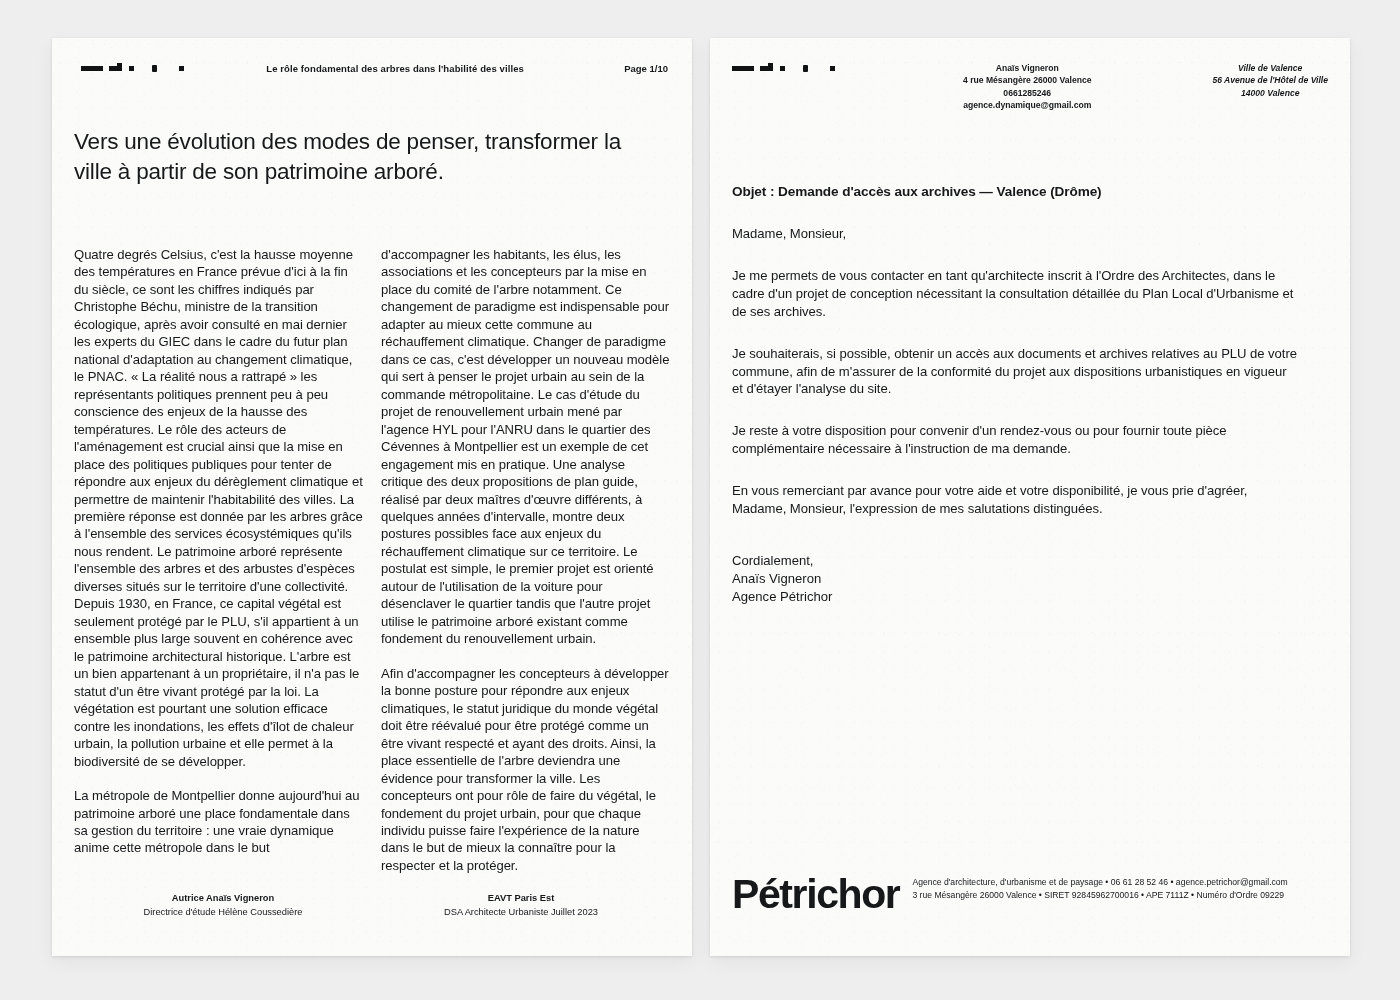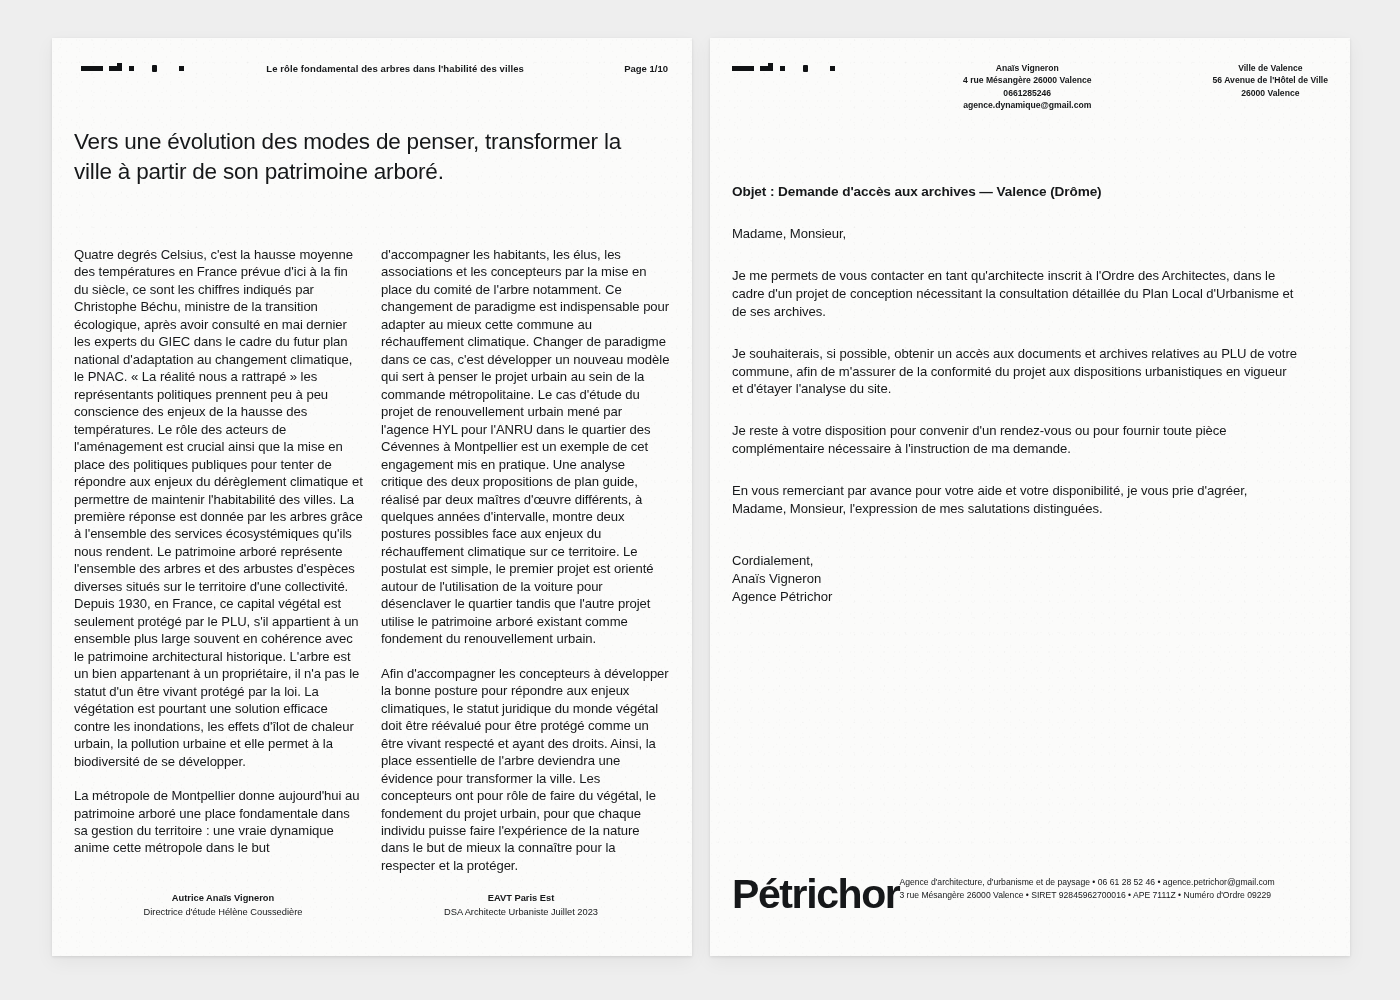--- a/index.html
+++ b/index.html
@@ -137,21 +137,21 @@
     padding: 24px 22px 0 22px;
   }
   #page2-header .addr {
     font-size: 8.6px;
     line-height: 1.45;
     text-align: center;
     font-weight: bold;
     white-space: nowrap;
   }
   #page2-header .addr-mid { margin-left: 128px; }
-  #page2-header .addr-right { margin-left: auto; }
+  #page2-header .addr-right { margin-left: auto; font-style: italic; }
 
   #letter-body {
     padding: 72px 38px 0 22px;
   }
   #letter-subject {
     font-size: 13.6px;
     font-weight: bold;
     margin: 0 0 26px 0;
     letter-spacing: -0.1px;
   }
@@ -175,20 +175,21 @@
     bottom: 44px;
     display: flex;
   }
   #brand-wordmark {
     font-size: 41px;
     font-weight: bold;
     letter-spacing: -1.4px;
     line-height: 0.88;
   }
   #brand-details {
+    margin-left: 13px;
     padding-bottom: 3px;
     font-size: 8.6px;
     line-height: 1.55;
     white-space: nowrap;
   }
 </style>
 </head>
 <body>
 
 <div class="spread">
@@ -248,21 +249,21 @@
         </span>
         <div class="addr addr-mid">
           <div>Anaïs Vigneron</div>
           <div>4 rue Mésangère 26000 Valence</div>
           <div>0661285246</div>
           <div>agence.dynamique@gmail.com</div>
         </div>
         <div class="addr addr-right">
           <div>Ville de Valence</div>
           <div>56 Avenue de l'Hôtel de Ville</div>
-          <div>26000 Valence</div>
+          <div>14000 Valence</div>
         </div>
       </div>
 
       <div id="letter-body">
         <div id="letter-subject">Objet : Demande d'accès aux archives — Valence (Drôme)</div>
         <p>Madame, Monsieur,</p>
         <p>Je me permets de vous contacter en tant qu'architecte inscrit à l'Ordre des Architectes, dans le cadre d'un projet de conception nécessitant la consultation détaillée du Plan Local d'Urbanisme et de ses archives.</p>
         <p>Je souhaiterais, si possible, obtenir un accès aux documents et archives relatives au PLU de votre commune, afin de m'assurer de la conformité du projet aux dispositions urbanistiques en vigueur et d'étayer l'analyse du site.</p>
         <p>Je reste à votre disposition pour convenir d'un rendez-vous ou pour fournir toute pièce complémentaire nécessaire à l'instruction de ma demande.</p>
         <p>En vous remerciant par avance pour votre aide et votre disponibilité, je vous prie d'agréer, Madame, Monsieur, l'expression de mes salutations distinguées.</p>

